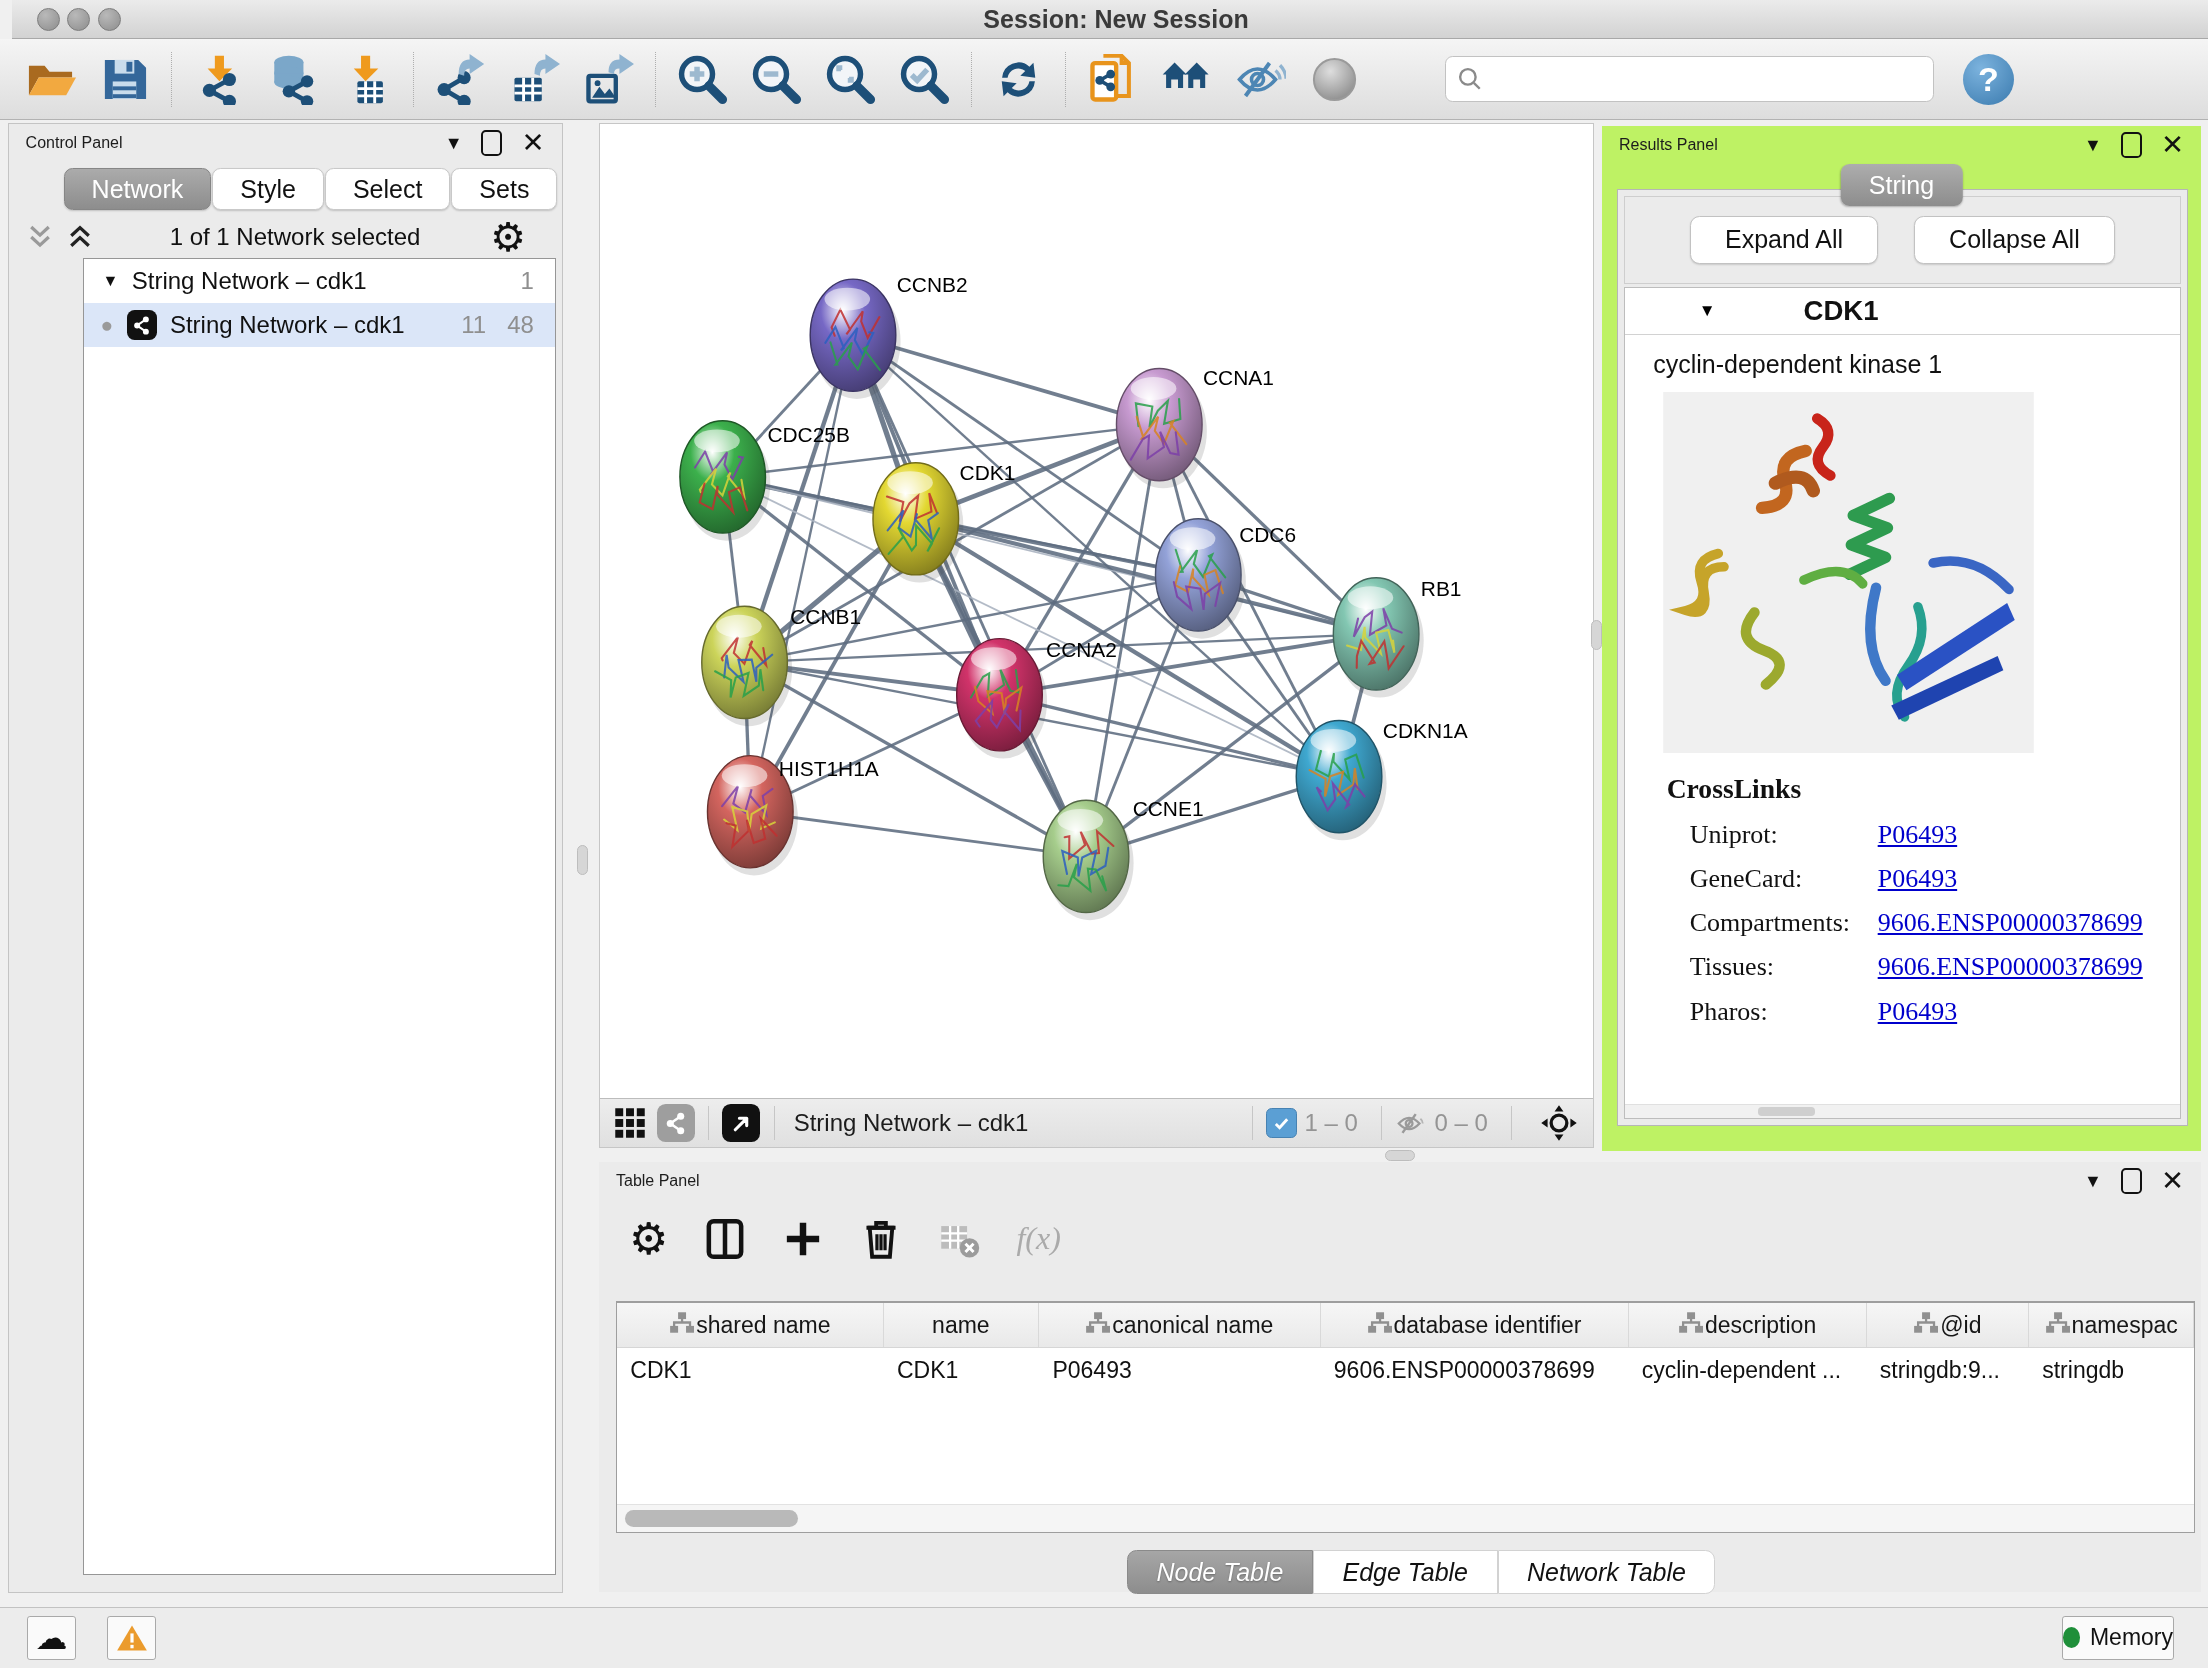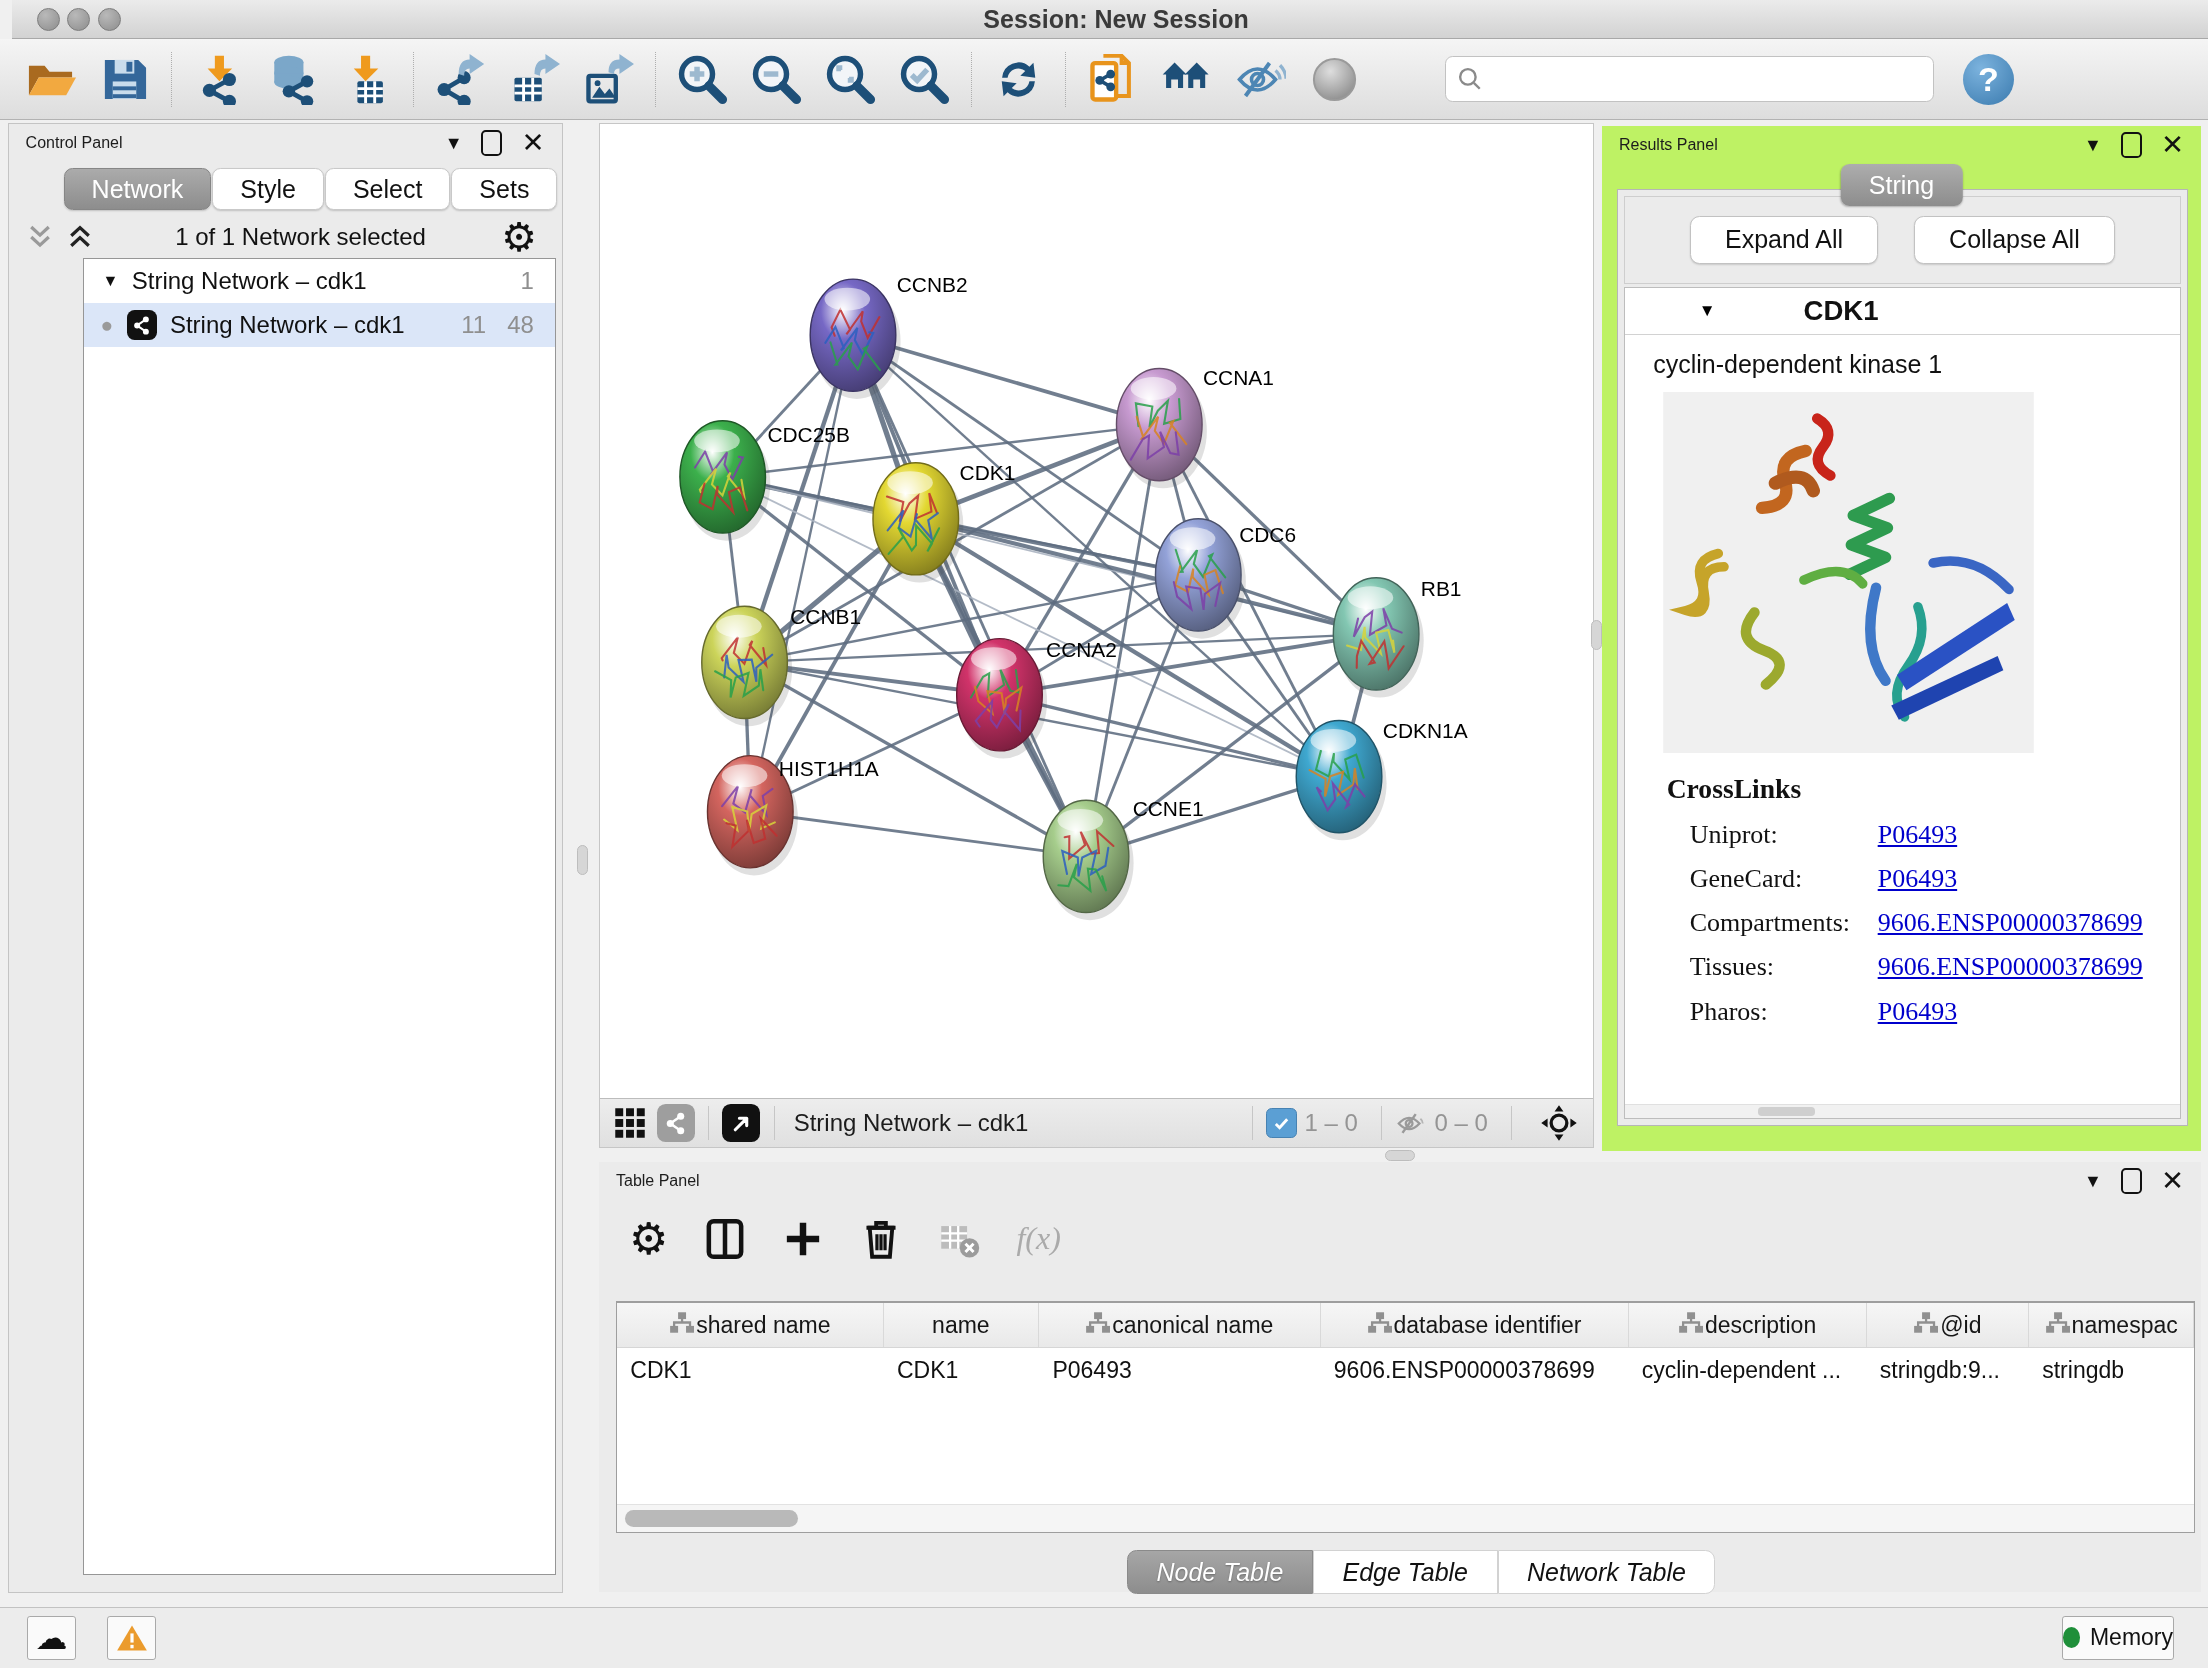--- a/index.html
+++ b/index.html
@@ -27,21 +27,21 @@
   .ph-controls{margin-left:auto;display:flex;align-items:center;gap:19px;}
   .ph-collapse{font-size:18px;color:#111;}
   .ph-float{width:17px;height:22px;border:2.9px solid #111;border-radius:4.8px;}
   .ph-close{font-size:27.6px;font-weight:bold;color:#111;line-height:1;}
 
   
   #control-panel{position:absolute;left:7.6px;top:123px;width:555px;height:1470px;background:#ebebeb;border:1px solid #c4c4c4;box-sizing:border-box;}
   #cp-tabs{position:absolute;left:55px;top:44px;height:42px;display:flex;z-index:2;justify-content:center;}
   .seg-tab{padding:0 27px;display:flex;align-items:center;font-size:25px;background:#fff;border:1px solid #c9c9c9;border-radius:8.6px;margin-right:1px;color:#111;box-shadow:0 1px 1.9px rgba(0,0,0,.18);}
   .seg-tab.selected{background:linear-gradient(#ababab,#8d8d8d);color:#fff;border-color:#868686;}
-  #cp-selector-row{position:absolute;left:11.4px;right:17px;top:93px;height:40px;display:flex;align-items:center;}
+  #cp-selector-row{position:absolute;left:11.4px;right:28px;top:93px;height:40px;display:flex;align-items:center;}
   #cp-selector-row .chev{width:40px;height:30px;}
   #cp-status{flex:1;text-align:center;font-size:24px;color:#111;}
   #cp-gear{font-size:40px;line-height:1;color:#111;margin-right:7.6px;}
   #cp-list{position:absolute;left:74px;right:5.7px;top:134px;bottom:17px;background:#fff;border:1.9px solid #969696;box-sizing:border-box;overflow:hidden;}
   .cp-row{height:44px;display:flex;align-items:center;font-size:24px;color:#111;}
   .cp-row.selected{background:#dbe6f8;}
   .cp-expander{margin:0 13.3px 0 19px;font-size:16px;color:#111;}
   .cp-bullet{margin:0 13.3px 0 17px;font-size:21px;color:#9a9a9a;}
   .share-badge{width:30px;height:30px;background:#111;border-radius:7.6px;display:flex;align-items:center;justify-content:center;margin-right:13.3px;flex:0 0 auto;}
   .share-badge svg{width:21px;height:21px;}

